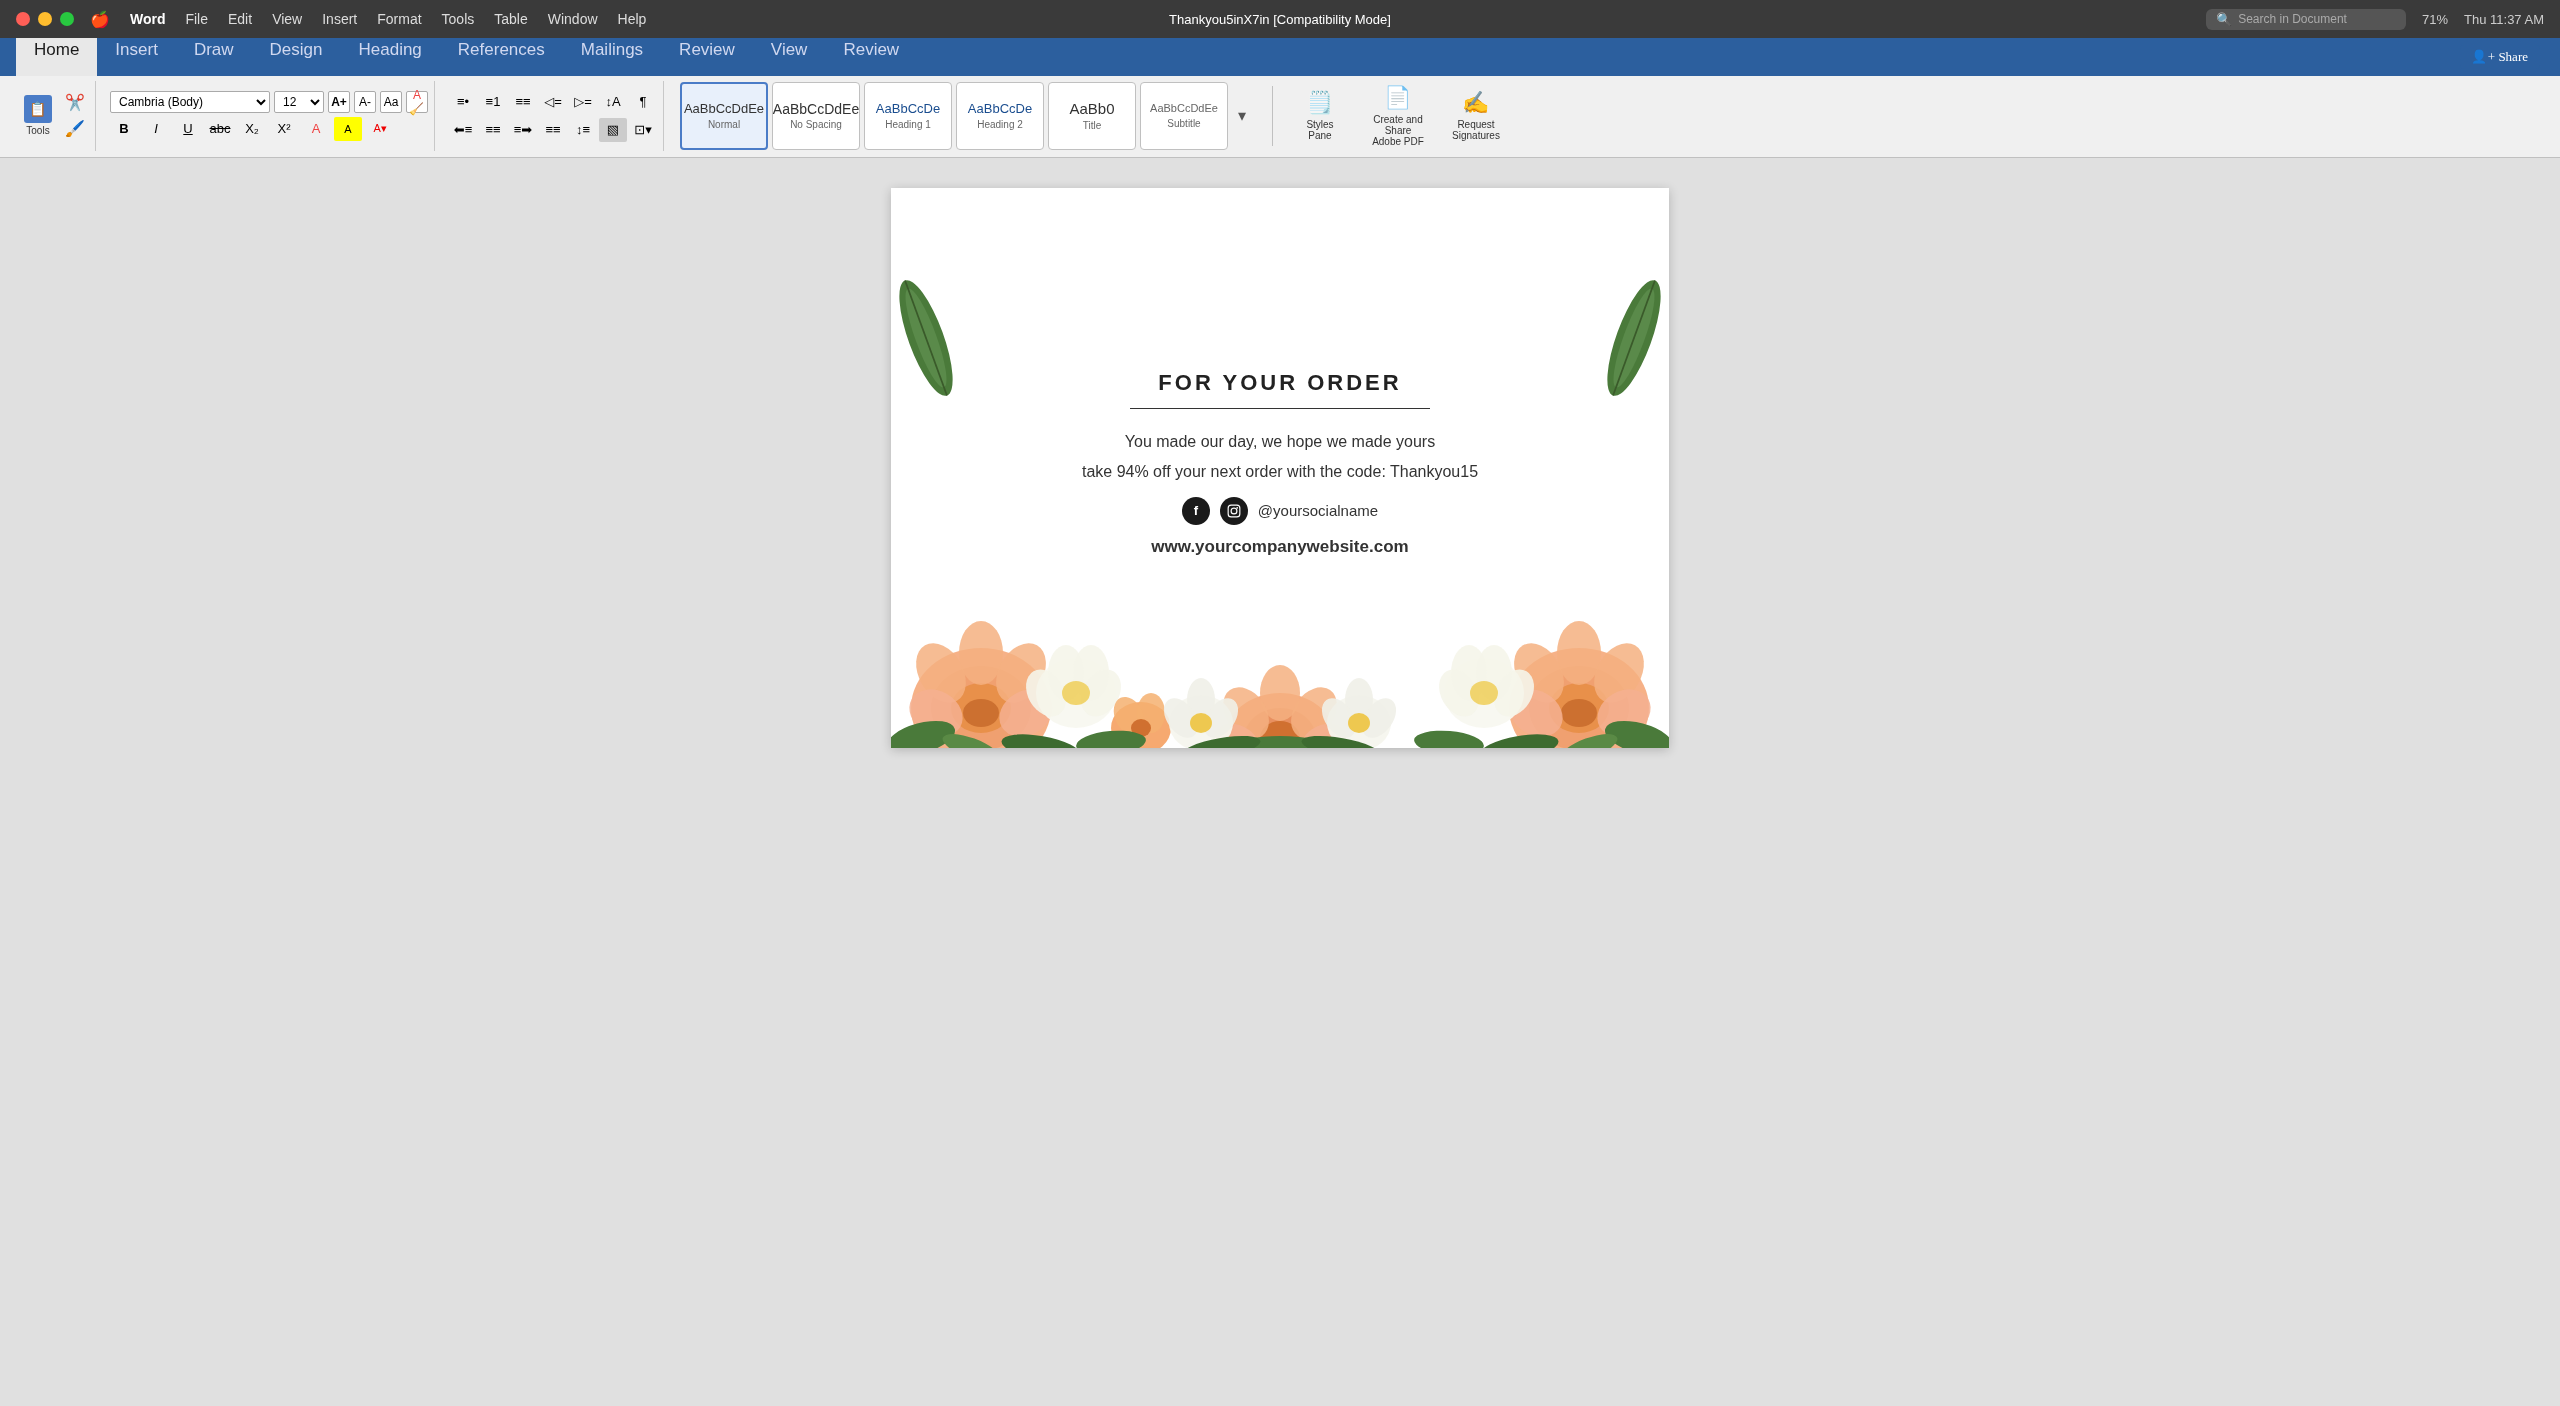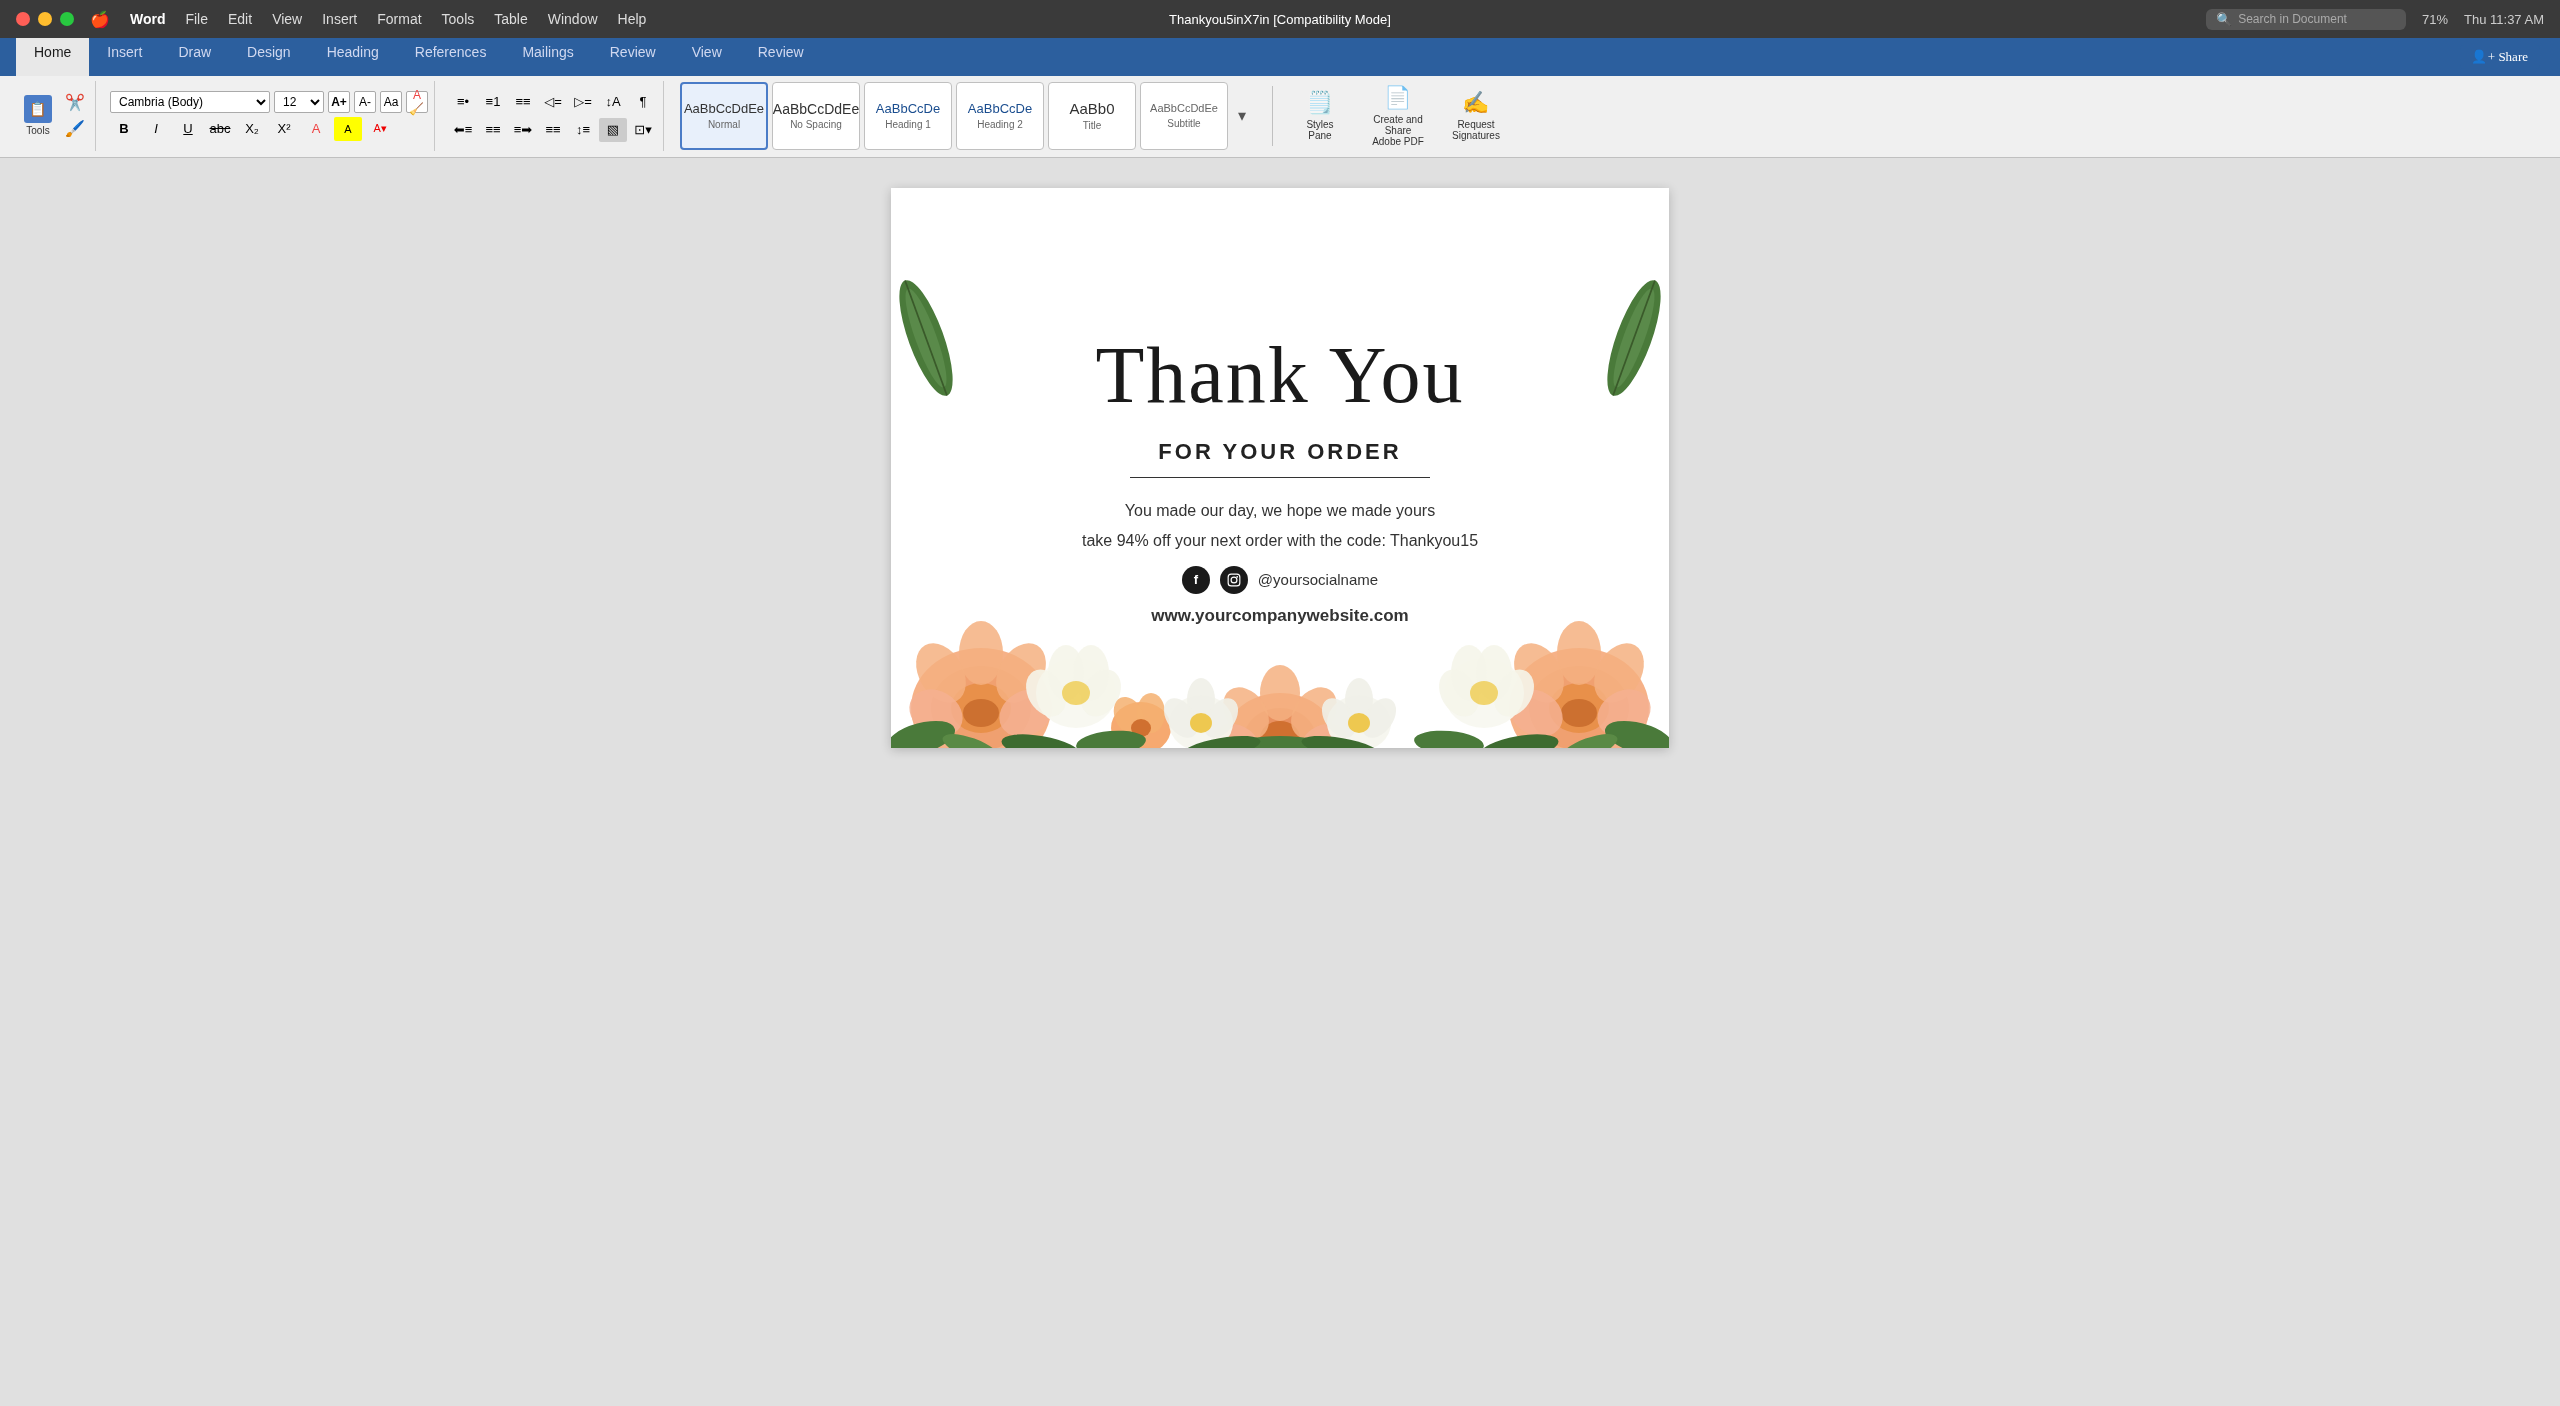--- a/index.html
+++ b/index.html
@@ -21,21 +21,21 @@
     .title-bar-menu { display: flex; gap: 20px; }
     .title-bar-menu span { color: #ddd; font-size: 14px; cursor: pointer; }
     .title-bar-center { position: absolute; left: 50%; transform: translateX(-50%); color: #ffffff; font-size: 13px; }
     .title-bar-right { display: flex; align-items: center; gap: 16px; }
     .title-bar-right span { color: #ccc; font-size: 13px; }
     .search-bar { background: #555; border-radius: 6px; padding: 3px 10px; color: #aaa; font-size: 12px; width: 200px; display: flex; align-items: center; gap: 6px; }
 
     
     .ribbon { background: #2c5f9e; width: 100%; }
     .ribbon-tabs { display: flex; align-items: flex-end; padding: 0 16px; height: 38px; }
-    .ribbon-tab { padding: 16px 18px; font-size: 14px; color: #d0d8f0; cursor: pointer; border-radius: 4px 4px 0 0; }
+    .ribbon-tab { padding: 16px 18px; font-size: 17px; color: #d0d8f0; cursor: pointer; border-radius: 4px 4px 0 0; }
     .ribbon-tab.active { background: #e8e8e8; color: #1a1a1a; font-weight: 500; }
     .ribbon-content { background: #f0f0f0; border-bottom: 1px solid #c0c0c0; padding: 4px 12px 6px; display: flex; align-items: center; gap: 8px; flex-wrap: wrap; min-height: 82px; }
 
     
     .toolbar-group { display: flex; align-items: center; gap: 3px; padding: 0 6px; border-right: 1px solid #c8c8c8; height: 70px; }
     .toolbar-group:last-child { border-right: none; }
 
     .paste-btn { display: flex; flex-direction: column; align-items: center; font-size: 10px; color: #333; cursor: pointer; padding: 2px 6px; }
     .paste-icon { width: 28px; height: 28px; background: #4a7cc7; border-radius: 3px; margin-bottom: 2px; display: flex; align-items: center; justify-content: center; color: white; font-size: 14px; }
 
@@ -283,21 +283,20 @@
 
     <div style="position:absolute;right:0;top:60px;width:70px;z-index:1;">
       <svg viewBox="0 0 80 180" width="70" height="180">
         <ellipse cx="40" cy="90" rx="20" ry="70" fill="#4a7a3a" transform="rotate(20,40,90)"></ellipse>
         <ellipse cx="40" cy="90" rx="12" ry="60" fill="#5a8a4a" transform="rotate(20,40,90)"></ellipse>
         <line x1="40" y1="20" x2="40" y2="160" stroke="#3a5a2a" stroke-width="2" transform="rotate(20,40,90)"></line>
       </svg>
     </div>
 
     <div class="card-content">
-      <div class="thank-you-script" style="font-family:'Brush Script MT',cursive,Georgia,serif;font-size:80px;font-weight:400;letter-spacing:2px;">Thank You</div>
       <div class="for-your-order">FOR YOUR ORDER</div>
       <div class="divider-line"></div>
       <div class="body-text">You made our day, we hope we made yours</div>
       <div class="discount-text">take 94% off your next order with the code: Thankyou15</div>
       <div class="social-row">
         <div class="social-icon">
           <span style="font-size:13px;font-weight:bold;">f</span>
         </div>
         <div class="social-icon">
           <svg width="14" height="14" viewBox="0 0 24 24" fill="white">

